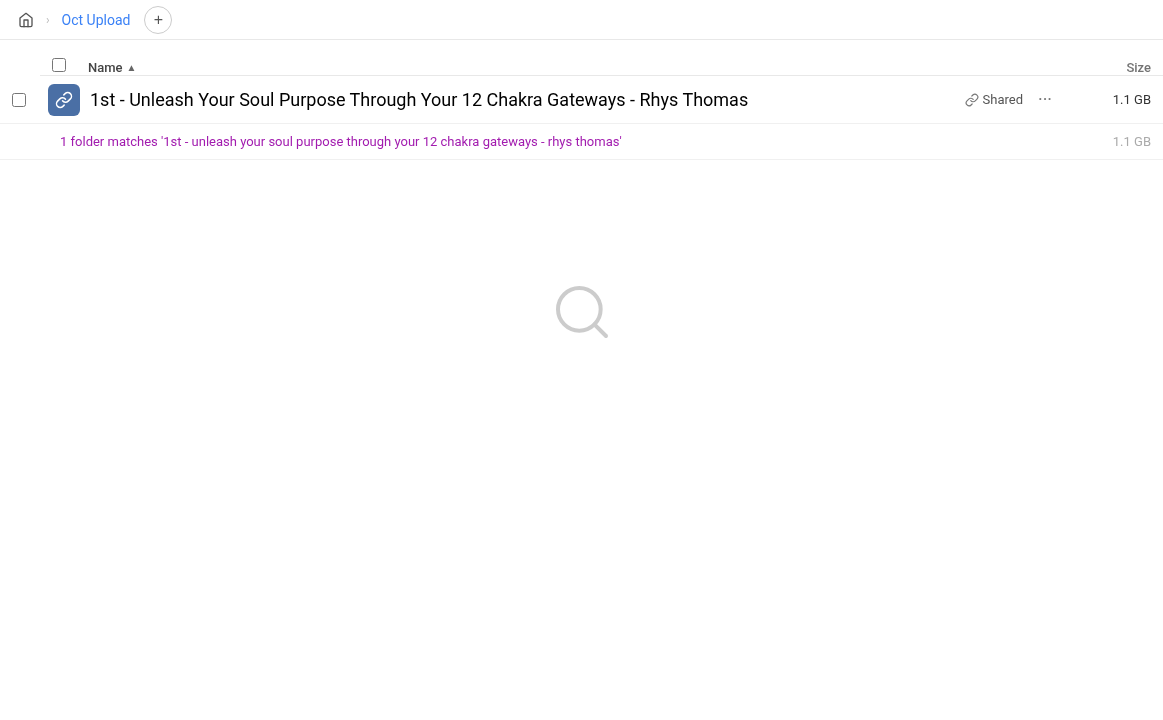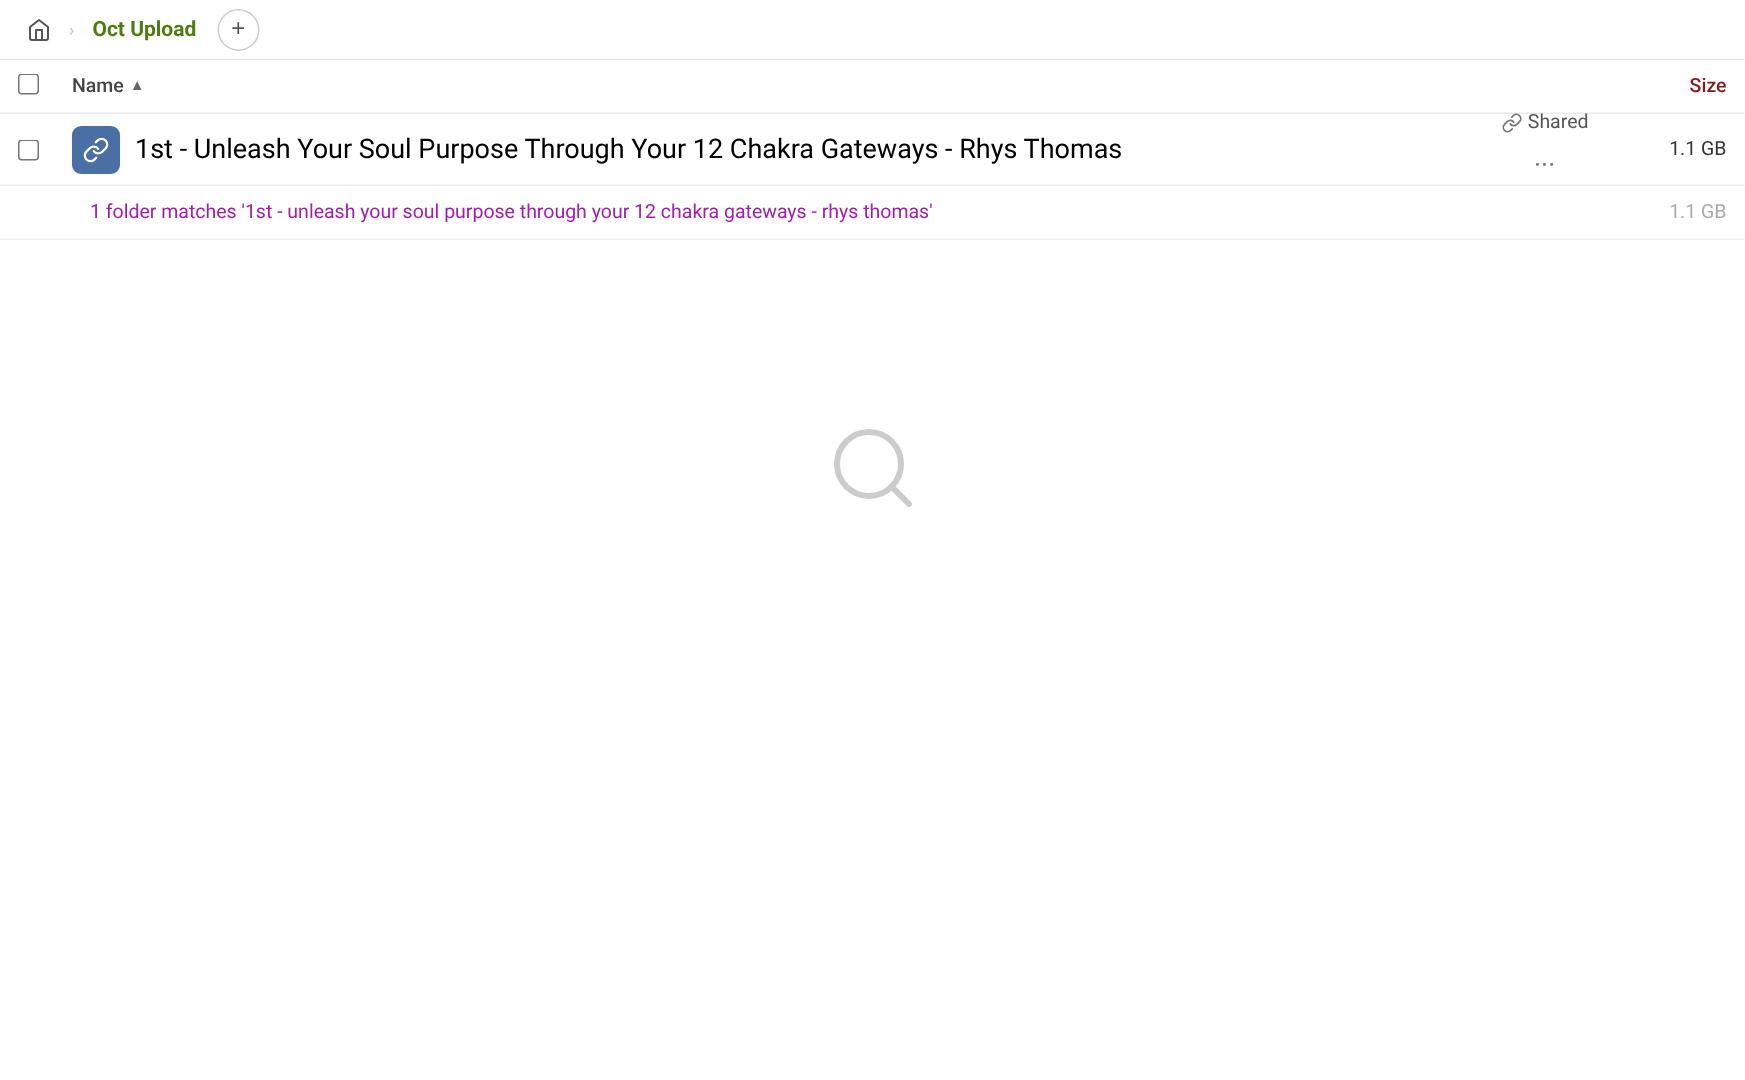--- a/index.html
+++ b/index.html
@@ -42,22 +42,22 @@
     }
 
     .breadcrumb-chevron {
       color: #bbb;
       font-size: 12px;
       margin: 0 2px;
     }
 
     .breadcrumb-label {
       font-size: 14px;
-      font-weight: 700;
-      color: #4d7c0f;
+      font-weight: 400;
+      color: #3b82f6;
       padding: 4px 6px;
       border-radius: 4px;
       cursor: default;
     }
 
     .add-btn {
       display: flex;
       align-items: center;
       justify-content: center;
       width: 28px;
@@ -67,25 +67,26 @@
       background: transparent;
       cursor: pointer;
       color: #555;
       font-size: 16px;
       margin-left: 4px;
     }
 
     
     .table-header {
       display: flex;
-      align-items: center;
+      align-items: flex-end;
       height: 36px;
       padding: 0 12px;
       border-bottom: 1px solid #e8e8e8;
       background: #fff;
+      margin-left: 40px;
     }
 
     .col-checkbox {
       width: 36px;
       flex-shrink: 0;
     }
 
     .col-name {
       flex: 1;
       display: flex;
@@ -99,21 +100,21 @@
 
     .sort-arrow {
       font-size: 10px;
       color: #666;
     }
 
     .col-size {
       width: 80px;
       text-align: right;
       font-size: 13px;
-      color: #7f1d1d;
+      color: #737373;
       font-weight: 500;
     }
 
     
     .file-row {
       display: flex;
       align-items: center;
       height: 48px;
       padding: 0 12px;
       border-bottom: 1px solid #f0f0f0;
@@ -159,21 +160,20 @@
       white-space: nowrap;
       overflow: hidden;
       text-overflow: ellipsis;
     }
 
     .row-actions {
       display: flex;
       align-items: center;
       gap: 8px;
       margin-right: 12px;
-      flex-direction: column;
     }
 
     .shared-badge {
       display: flex;
       align-items: center;
       gap: 4px;
       color: #555;
       font-size: 13px;
     }
 

